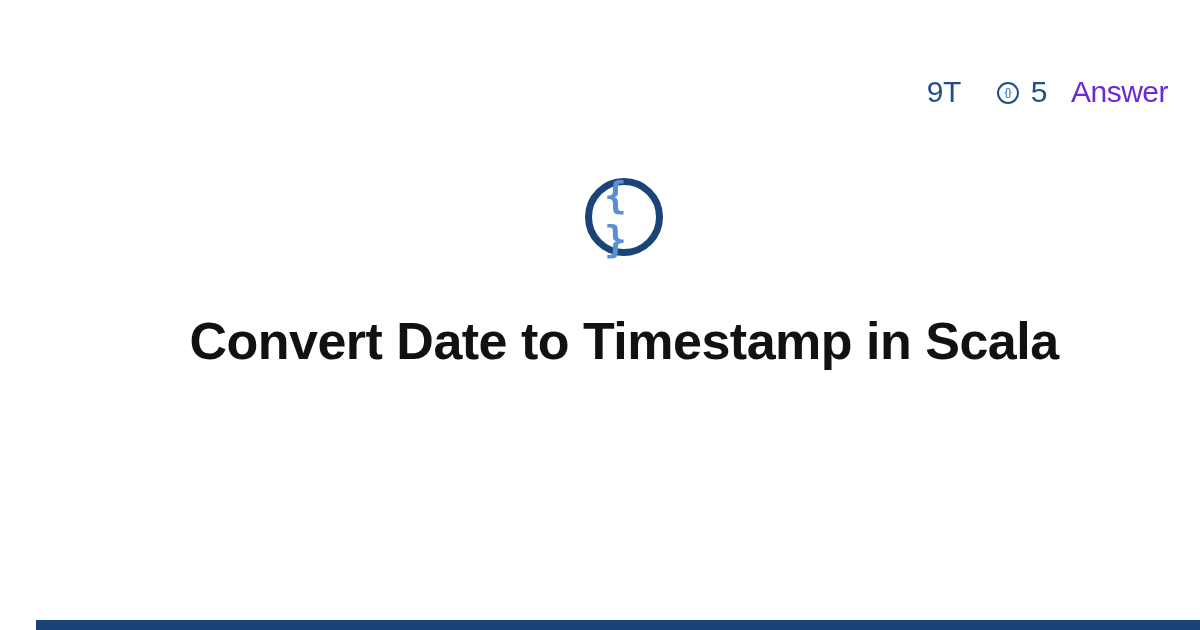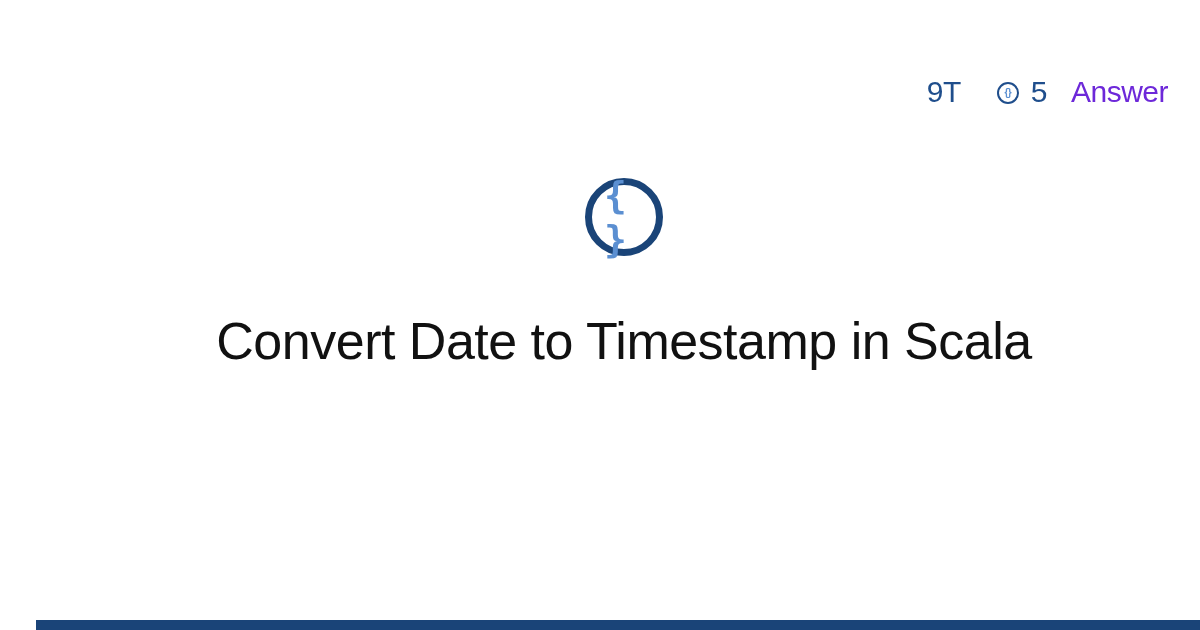--- a/index.html
+++ b/index.html
@@ -81,21 +81,21 @@
     }
     .icon-braces {
       font-size: 38px;
       font-weight: 700;
       color: #5b8fd1;
       font-family: Consolas, Monaco, monospace;
       letter-spacing: -2px;
     }
     .title {
       font-size: 52px;
-      font-weight: 400;
+      font-weight: 700;
       color: #111111;
       text-align: center;
       line-height: 1.2;
       max-width: 950px;
       letter-spacing: -0.5px;
     }
     .footer-bar {
       position: absolute;
       bottom: 0;
       left: 0;

